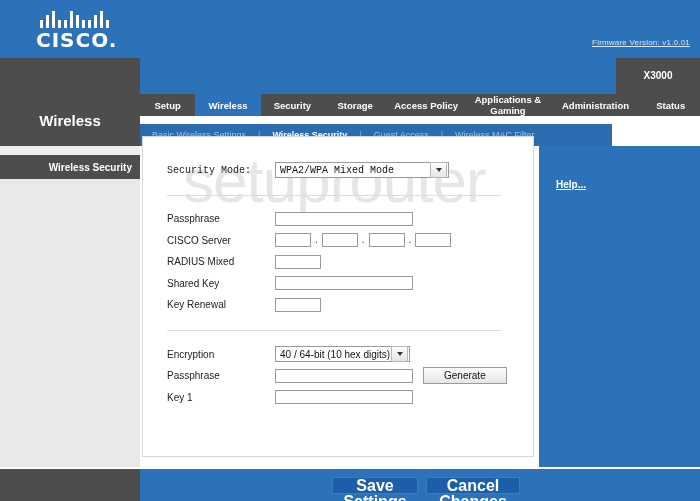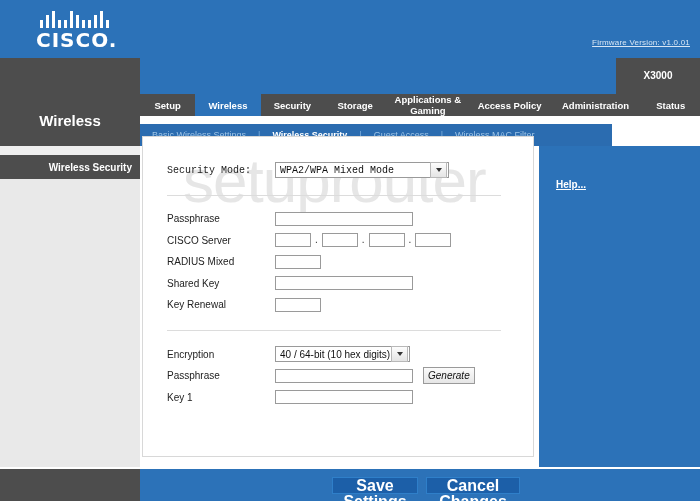--- a/index.html
+++ b/index.html
@@ -143,23 +143,22 @@
   .block1 .row{height:21.5px;}
   .ip-group{display:flex;align-items:center;}
   .ip-group .octet{width:36px;}
   .ip-group .dot{font-size:10px;color:#333;padding:0 4px 2px 4px;}
 
   .block2{margin-top:13px;}
   .block2 .row{height:21.5px;}
   .block2 .dropdown{width:135px;}
   .genbtn{
     margin-left:10px;border:1px solid #9a9a9a;background:linear-gradient(#fbfbfb,#e6e6e6);
-    font-size:10px;padding:2px 4px;cursor:pointer;color:#111;
+    font-size:10px;padding:2px 20px;cursor:pointer;color:#111;
     font-family:"Liberation Sans", sans-serif;
-    font-style:italic;
   }
 
   
   .helppanel{
     position:absolute;left:539px;top:146px;width:161px;height:321px;
     background:#2c72b8;
   }
   .helplink{
     position:absolute;left:17px;top:33px;color:#ffffff;font-size:10px;
     font-weight:bold;text-decoration:underline;cursor:pointer;
@@ -208,22 +207,22 @@
     <div class="model-tab active">X3000</div>
   </div>
 
   <div class="pagetitle">Wireless</div>
 
   <div class="mainnav" id="mainnav">
       <div class="tab" style="width: 50px;">Setup</div>
       <div class="tab active" style="width: 62px;">Wireless</div>
       <div class="tab" style="width: 60px;">Security</div>
       <div class="tab" style="width: 58px;">Storage</div>
+      <div class="tab" style="width: 80px;">Access Policy</div>
       <div class="tab" style="width: 84px;">Applications &amp; Gaming</div>
-      <div class="tab" style="width: 80px;">Access Policy</div>
       <div class="tab" style="width: 94px;">Administration</div>
       <div class="tab" style="width: 54px;">Status</div>
     </div>
 
   <div class="subnav" id="subnav">
       <span class="sitem">Basic Wireless Settings</span>
       <span class="sep">|</span>
       <span class="sitem active">Wireless Security</span>
       <span class="sep">|</span>
       <span class="sitem">Guest Access</span>

